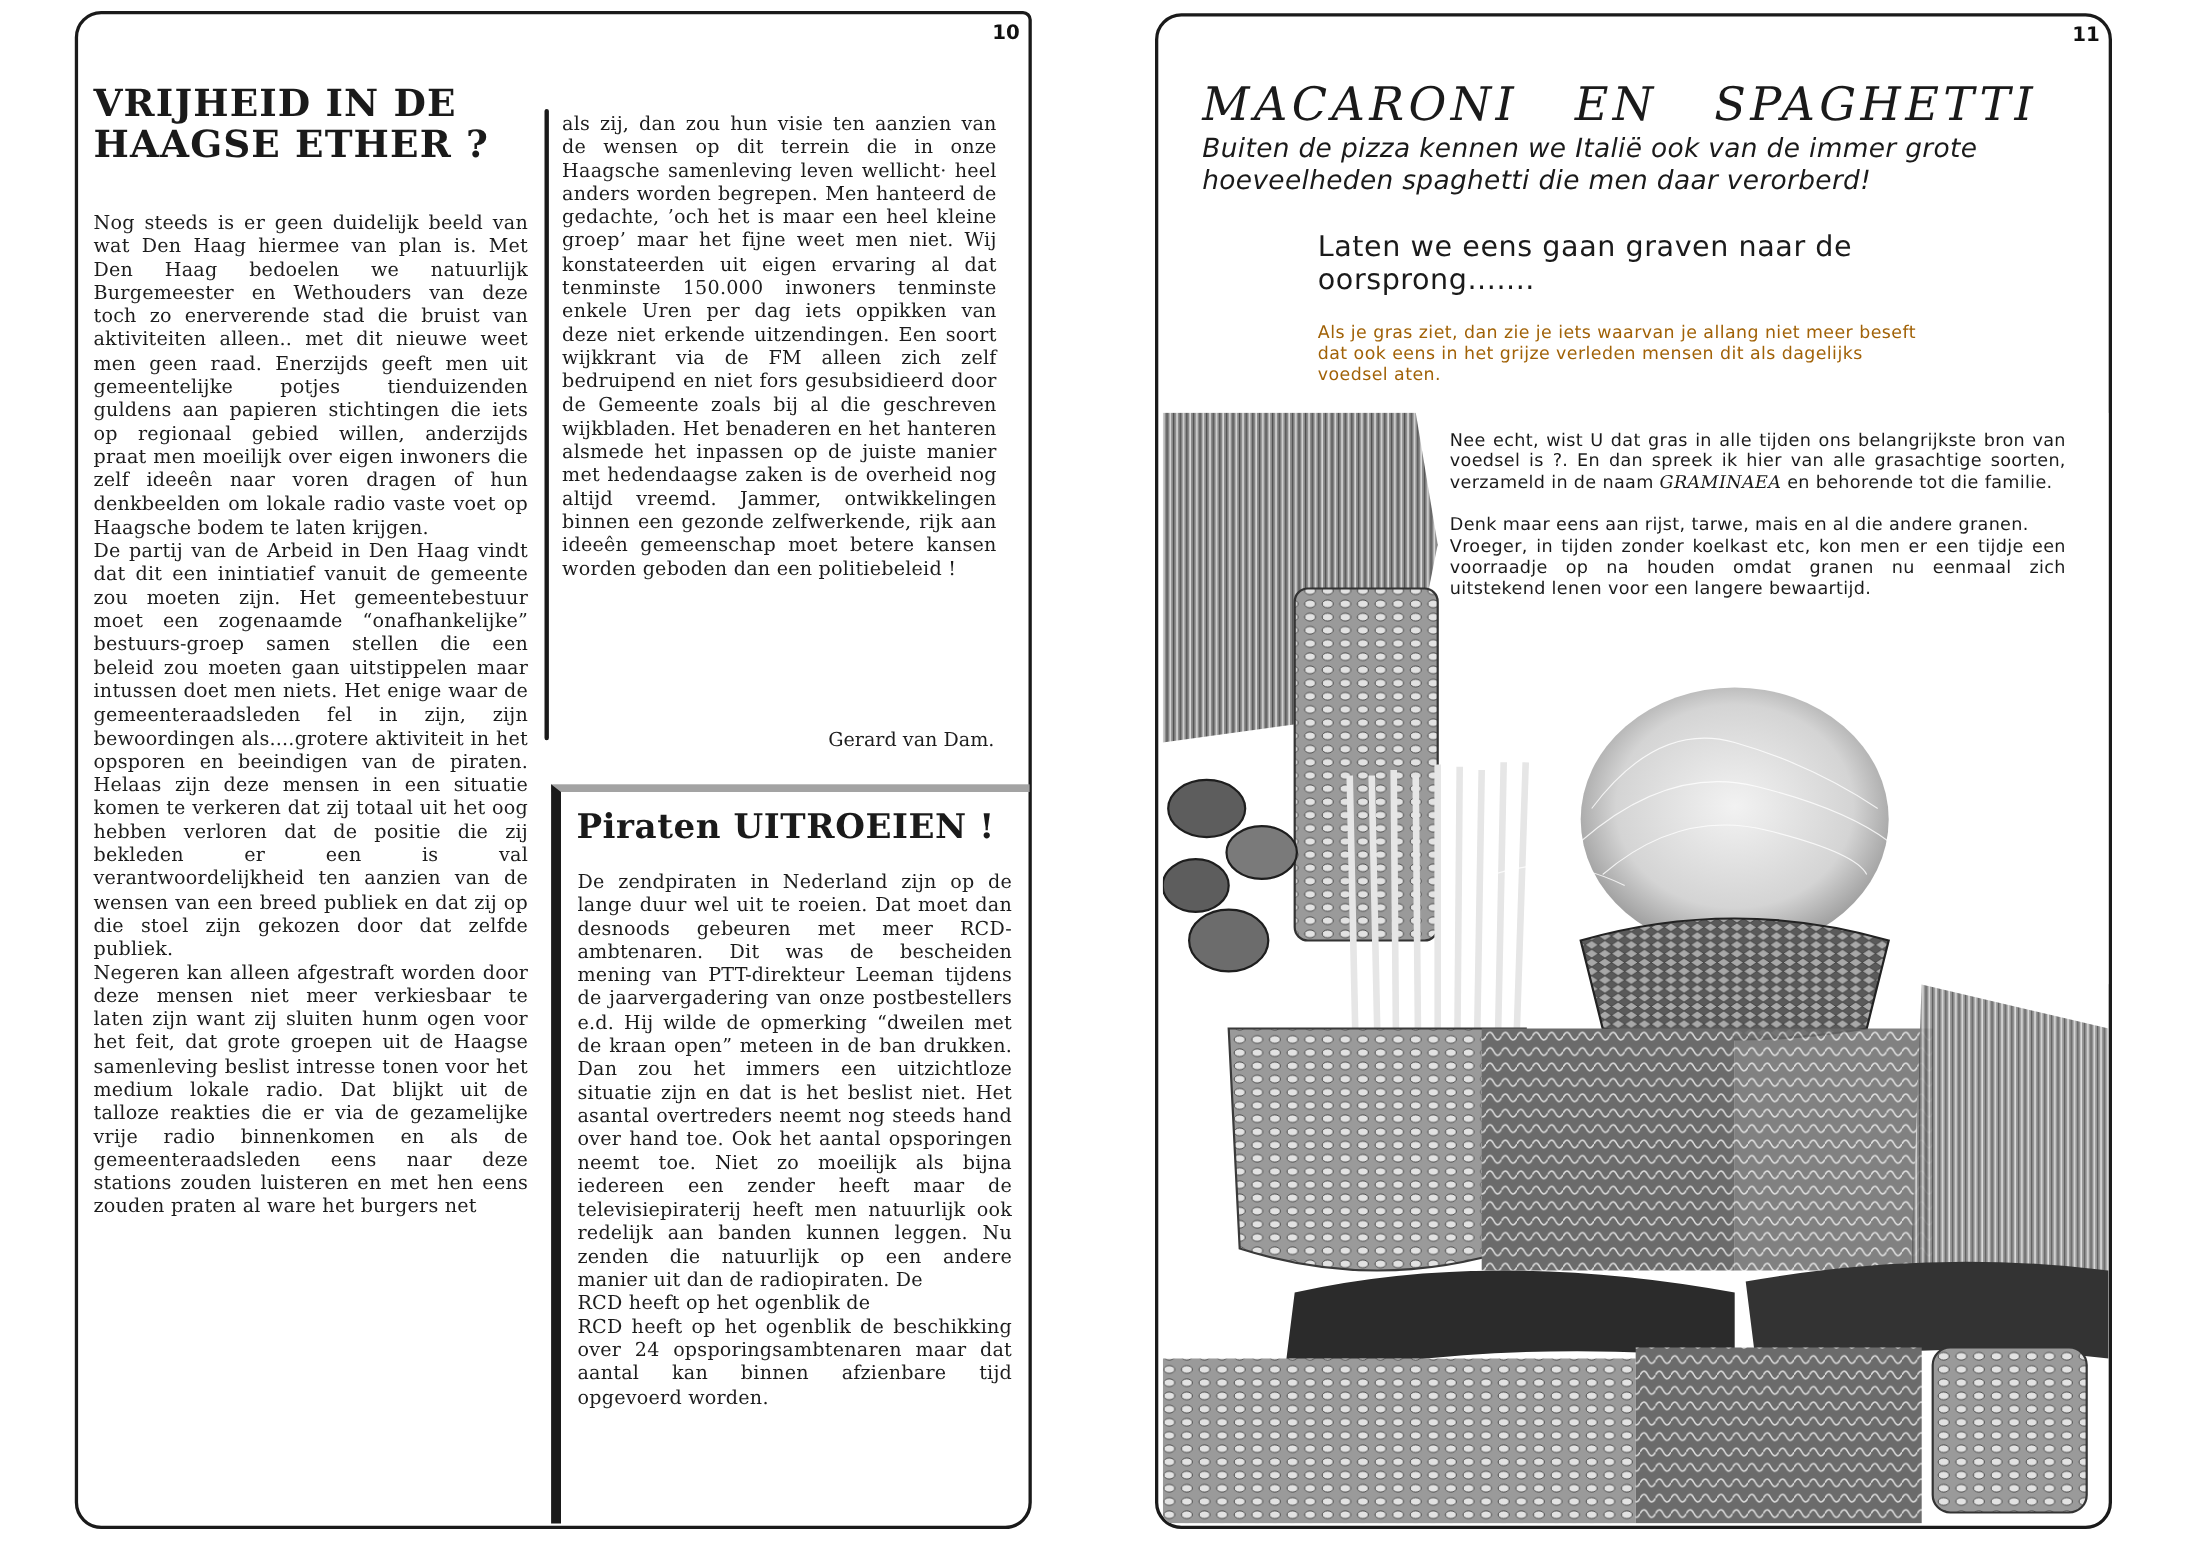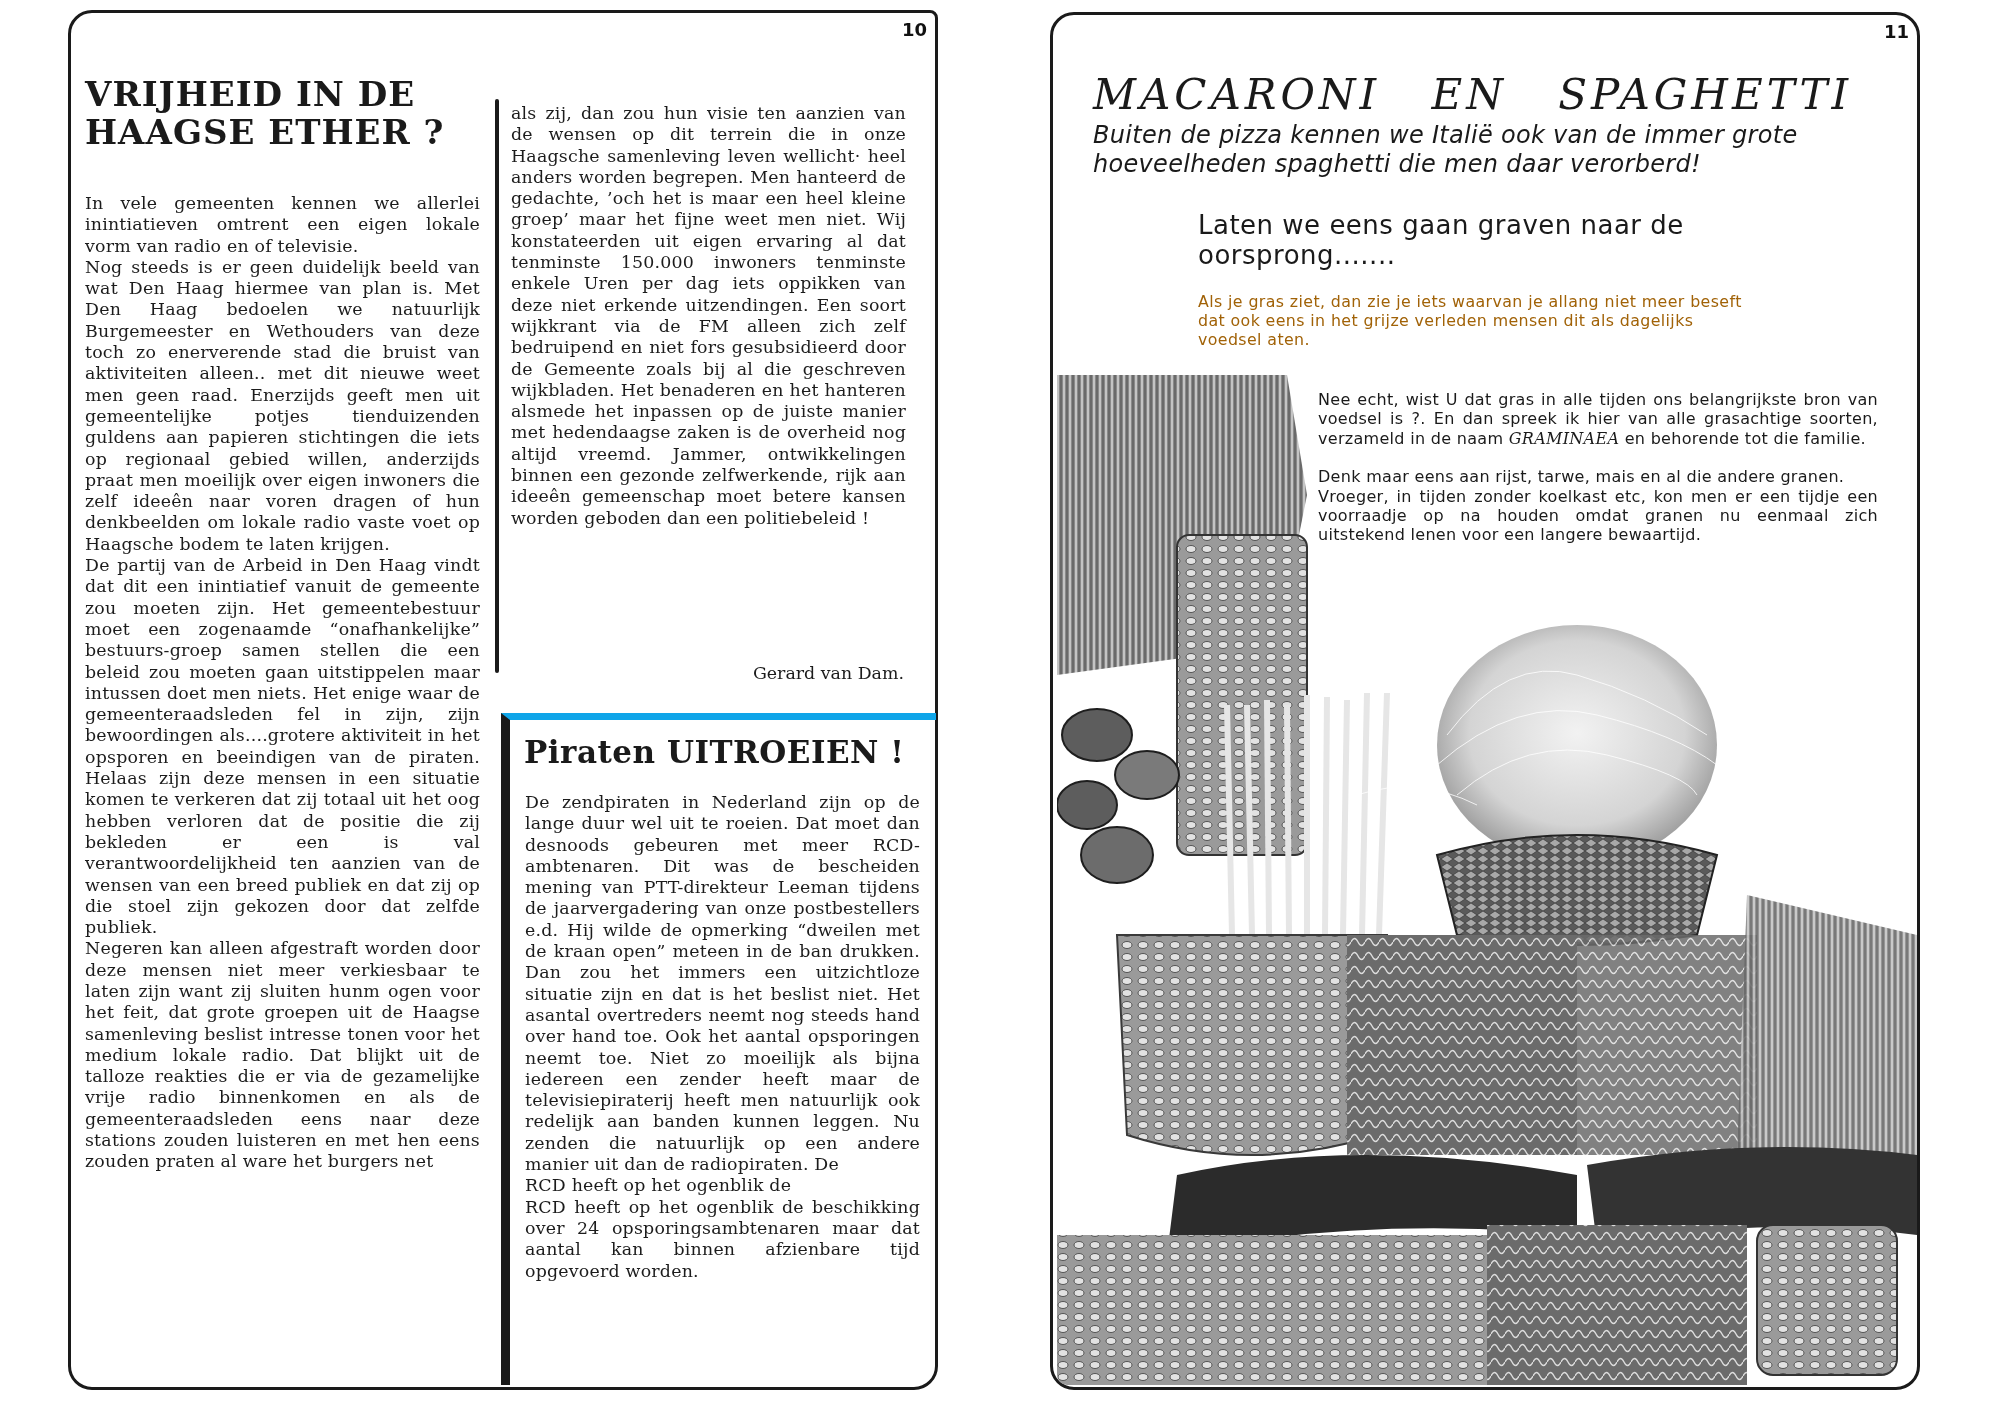--- a/index.html
+++ b/index.html
@@ -29,21 +29,21 @@
     font-size: 34px; line-height: 38px; letter-spacing: 1px; color: #1a1a1a;
   }
   .vrule {
     position: absolute; left: 424px; top: 86px; width: 4px; height: 574px; background: #1a1a1a; border-radius: 2px;
   }
   .signature {
     position: absolute; left: 440px; top: 650px; width: 393px; text-align: right; font-size: 17.4px;
   }
   #box-piraten {
     position: absolute; left: 430px; top: 700px; width: 435px; height: 672px;
-    border-left: 9px solid #1a1a1a; border-top: 7px solid #0ea5e9; box-sizing: border-box;
+    border-left: 9px solid #1a1a1a; border-top: 7px solid #a3a3a3; box-sizing: border-box;
   }
   #box-piraten h2 {
     margin: 0; position: absolute; left: 14px; top: 14px; font-family: "DejaVu Serif", serif; font-weight: bold;
     font-size: 31px; letter-spacing: 0.5px; color: #1a1a1a; white-space: nowrap;
   }
   #col3 { left: 15px; top: 72px; width: 395px; }
 
   
   .r-title {
     position: absolute; left: 40px; top: 55px; font-family: "DejaVu Serif", serif; font-style: italic;
@@ -80,21 +80,20 @@
 
 <div class="page" id="page-left">
   <div class="page-num">10</div>
 
   <div class="headline">
     <div>VRIJHEID IN DE</div>
     <div>HAAGSE ETHER ?</div>
   </div>
 
   <div class="col" id="col1">
-    <p>In vele gemeenten kennen we allerlei inintiatieven omtrent een eigen lokale vorm van radio en of televisie.</p>
     <p>Nog steeds is er geen duidelijk beeld van wat Den Haag hiermee van plan is. Met Den Haag bedoelen we natuurlijk Burgemeester en Wethouders van deze toch zo enerverende stad die bruist van aktiviteiten alleen.. met dit nieuwe weet men geen raad. Enerzijds geeft men uit gemeentelijke potjes tienduizenden guldens aan papieren stichtingen die iets op regionaal gebied willen, anderzijds praat men moeilijk over eigen inwoners die zelf ideeên naar voren dragen of hun denkbeelden om lokale radio vaste voet op Haagsche bodem te laten krijgen.</p>
     <p>De partij van de Arbeid in Den Haag vindt dat dit een inintiatief vanuit de gemeente zou moeten zijn. Het gemeentebestuur moet een zogenaamde “onafhankelijke” bestuurs-groep samen stellen die een beleid zou moeten gaan uitstippelen maar intussen doet men niets. Het enige waar de gemeenteraadsleden fel in zijn, zijn bewoordingen als....grotere aktiviteit in het opsporen en beeindigen van de piraten. Helaas zijn deze mensen in een situatie komen te verkeren dat zij totaal uit het oog hebben verloren dat de positie die zij bekleden er een is val verantwoordelijkheid ten aanzien van de wensen van een breed publiek en dat zij op die stoel zijn gekozen door dat zelfde publiek.</p>
     <p>Negeren kan alleen afgestraft worden door deze mensen niet meer verkiesbaar te laten zijn want zij sluiten hunm ogen voor het feit, dat grote groepen uit de Haagse samenleving beslist intresse tonen voor het medium lokale radio. Dat blijkt uit de talloze reakties die er via de gezamelijke vrije radio binnenkomen en als de gemeenteraadsleden eens naar deze stations zouden luisteren en met hen eens zouden praten al ware het burgers net</p>
   </div>
 
   <div class="vrule"></div>
 
   <div class="col" id="col2">
     <p>als zij, dan zou hun visie ten aanzien van de wensen op dit terrein die in onze Haagsche samenleving leven wellicht· heel anders worden begrepen. Men hanteerd de gedachte, ’och het is maar een heel kleine groep’ maar het fijne weet men niet. Wij konstateerden uit eigen ervaring al dat tenminste 150.000 inwoners tenminste enkele Uren per dag iets oppikken van deze niet erkende uitzendingen. Een soort wijkkrant via de FM alleen zich zelf bedruipend en niet fors gesubsidieerd door de Gemeente zoals bij al die geschreven wijkbladen. Het benaderen en het hanteren alsmede het inpassen op de juiste manier met hedendaagse zaken is de overheid nog altijd vreemd. Jammer, ontwikkelingen binnen een gezonde zelfwerkende, rijk aan ideeên gemeenschap moet betere kansen worden geboden dan een politiebeleid !</p>
   </div>

